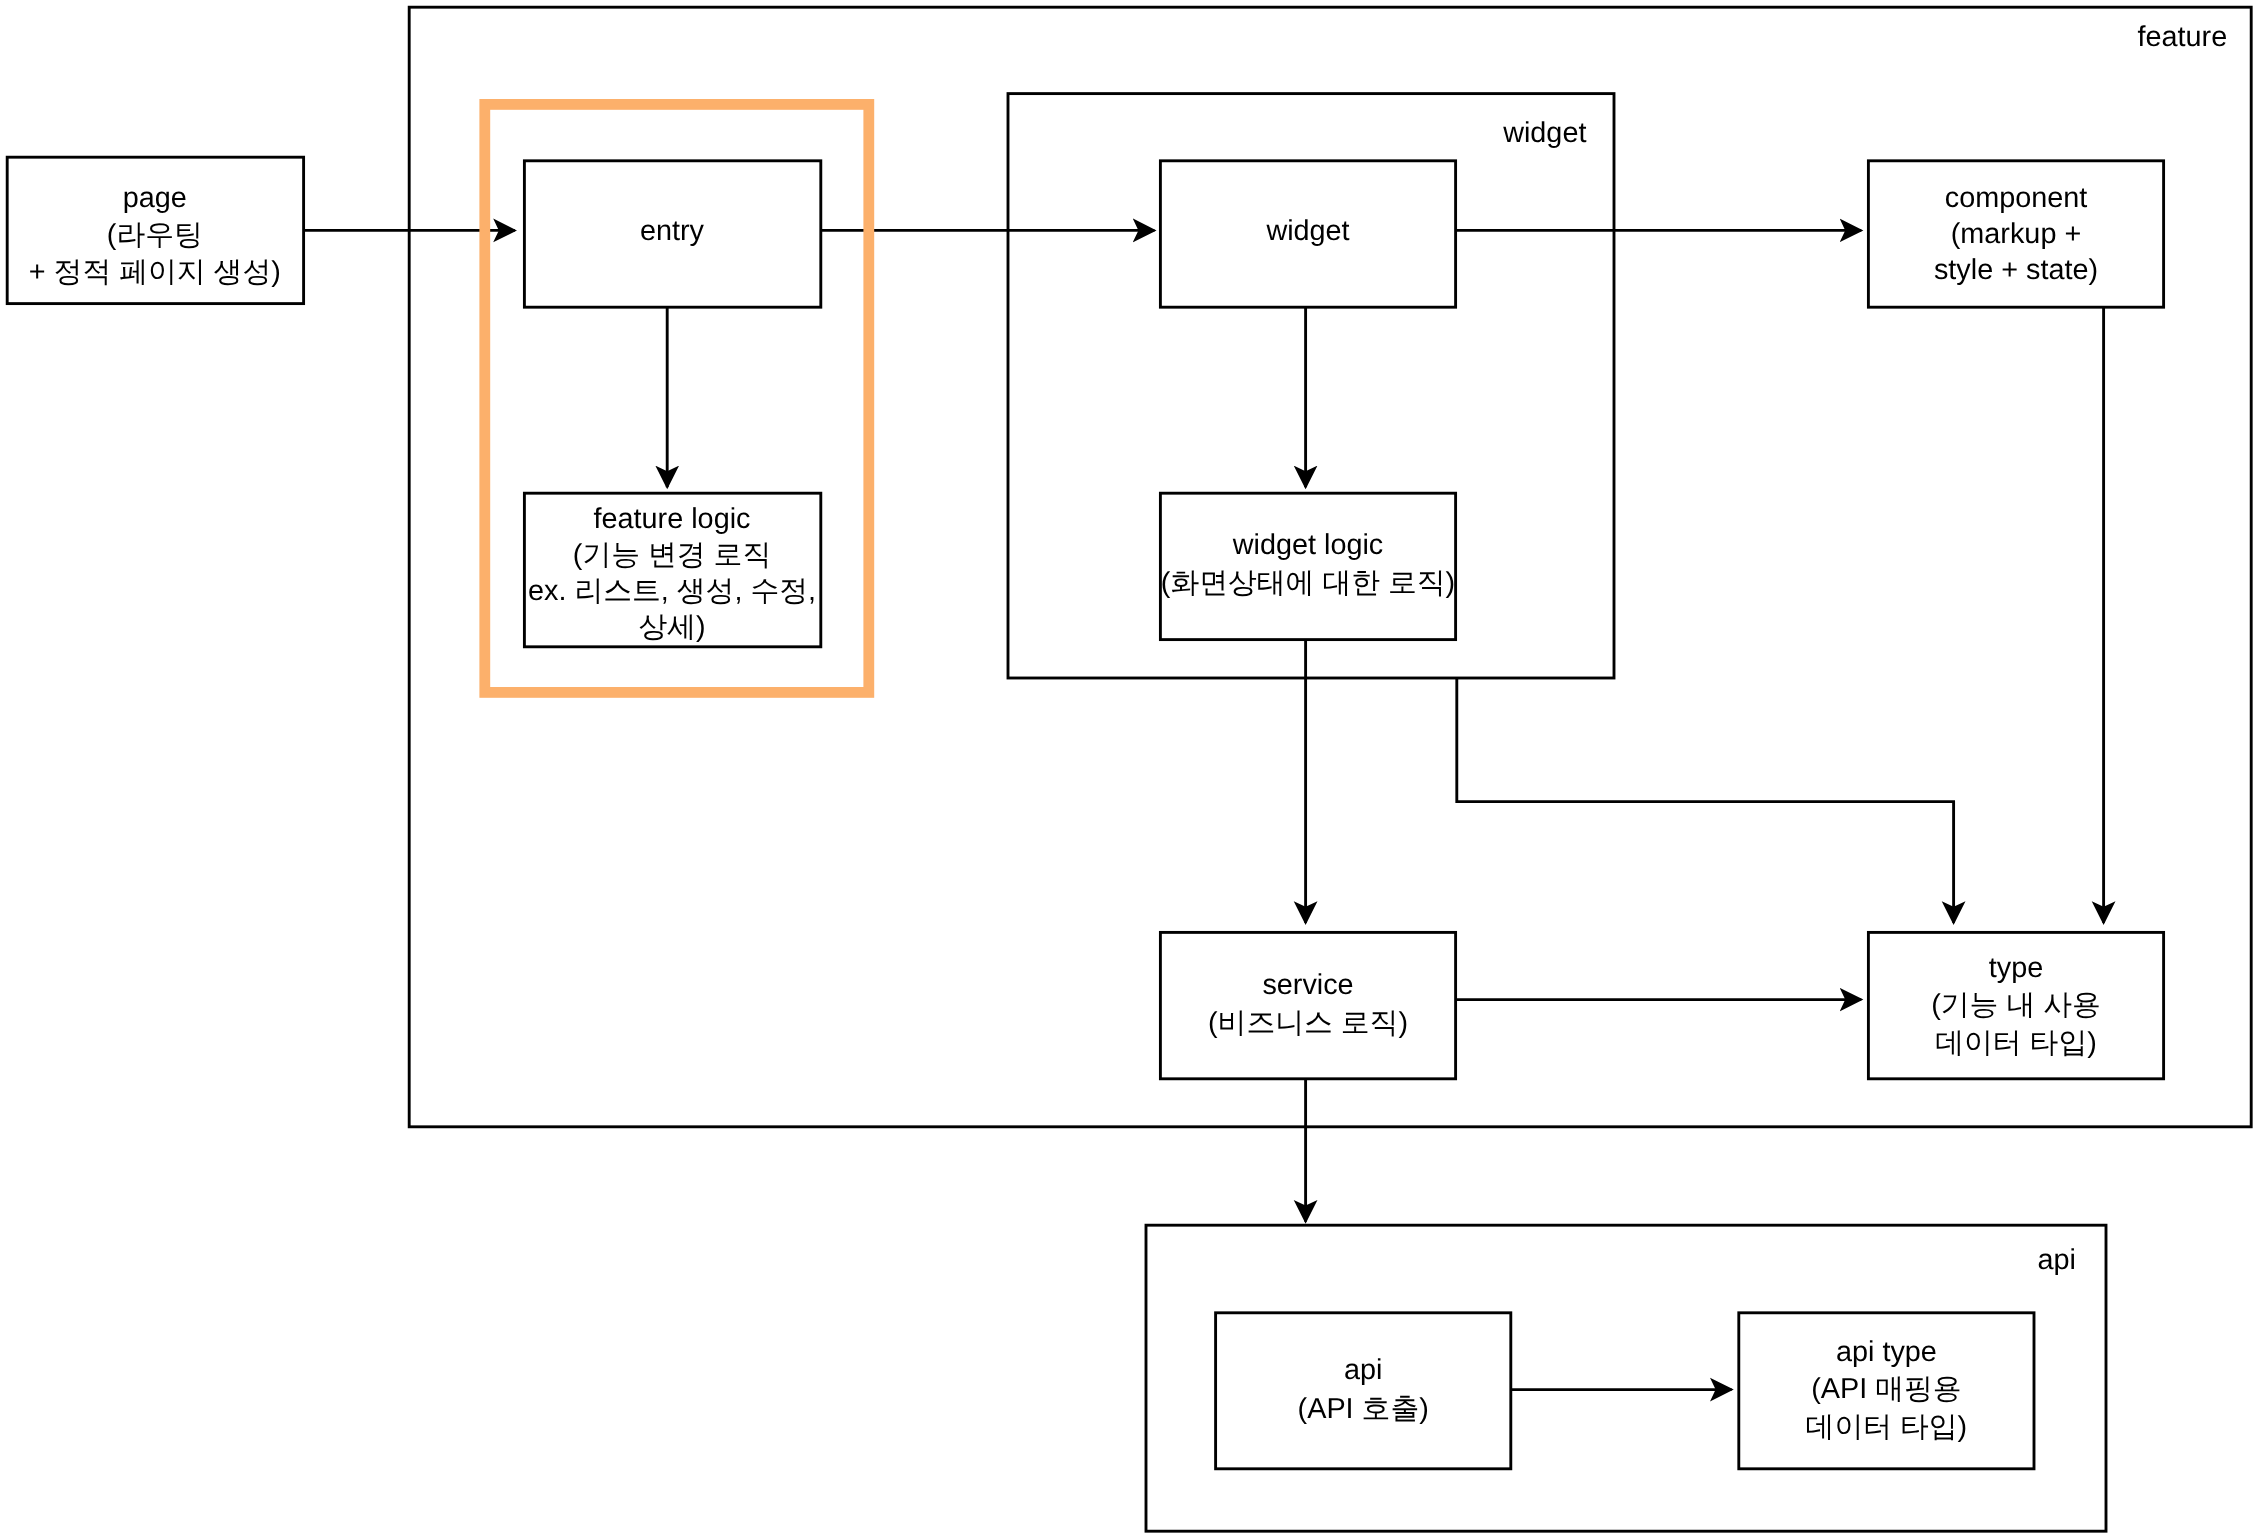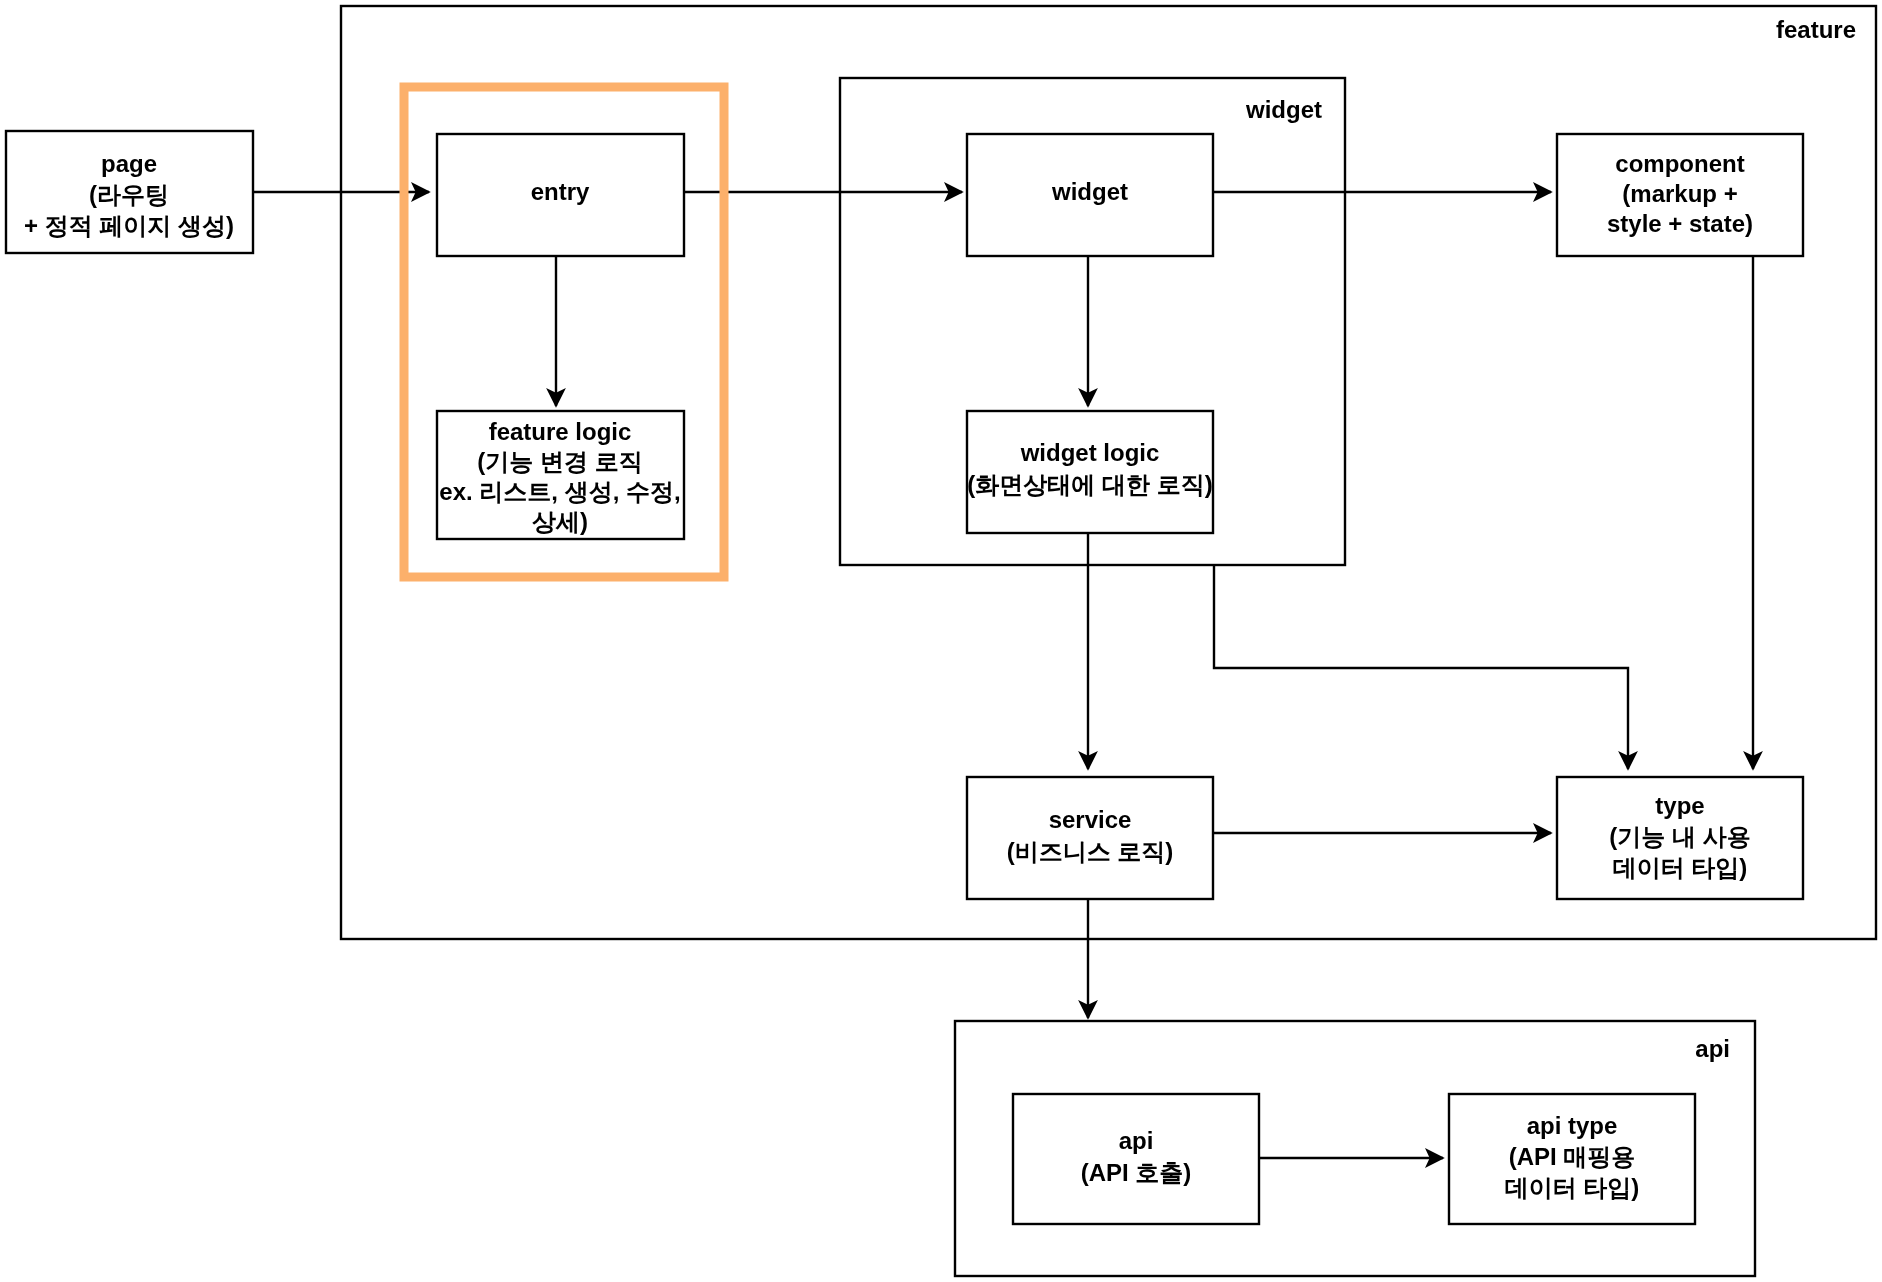--- a/index.html
+++ b/index.html
@@ -10,21 +10,20 @@
   body {
     width: 1882px;
     height: 1282px;
     font-family: "Liberation Sans", sans-serif;
     overflow: hidden;
   }
   #diagram-root {
     position: relative;
     width: 1882px;
     height: 962px;
-    font-weight: bold;
   }
   svg.layer {
     position: absolute;
     top: 0;
     left: 0;
     width: 1882px;
     height: 1282px;
   }
   .box-label {
     font-family: "Liberation Sans", sans-serif;

